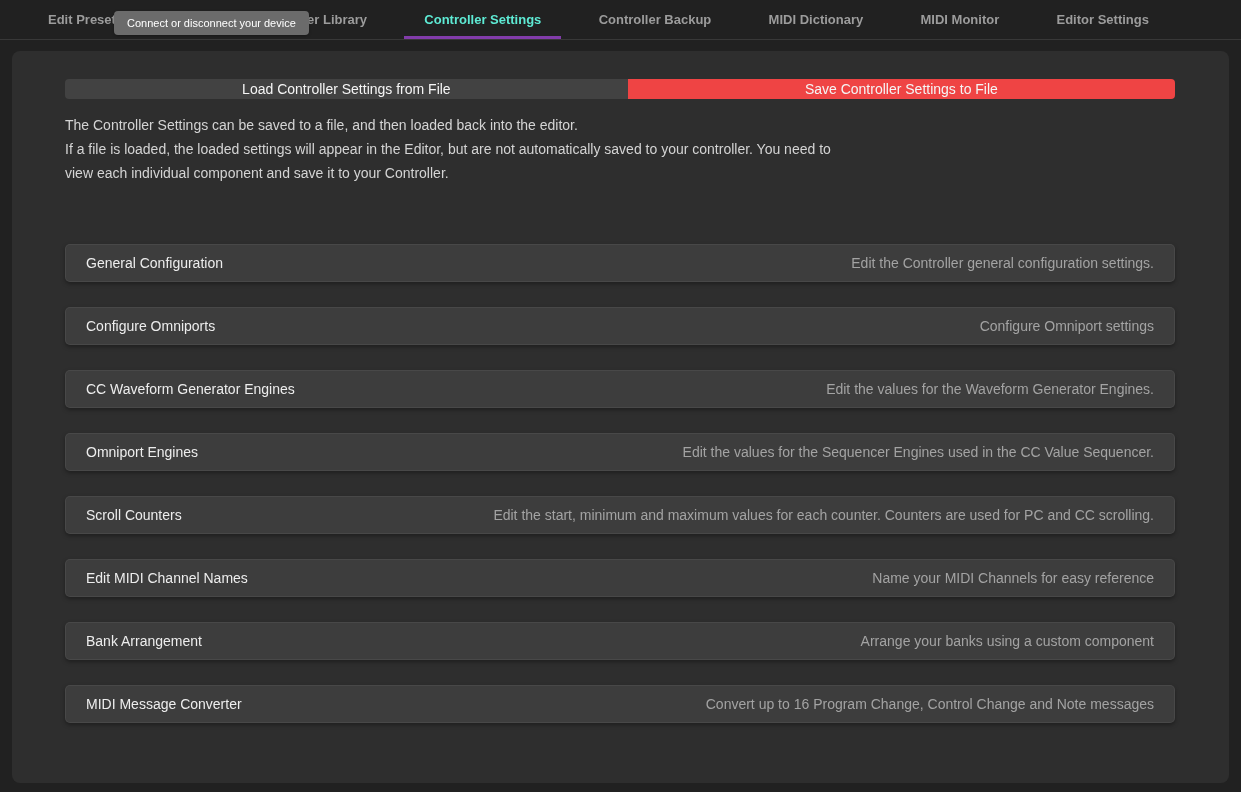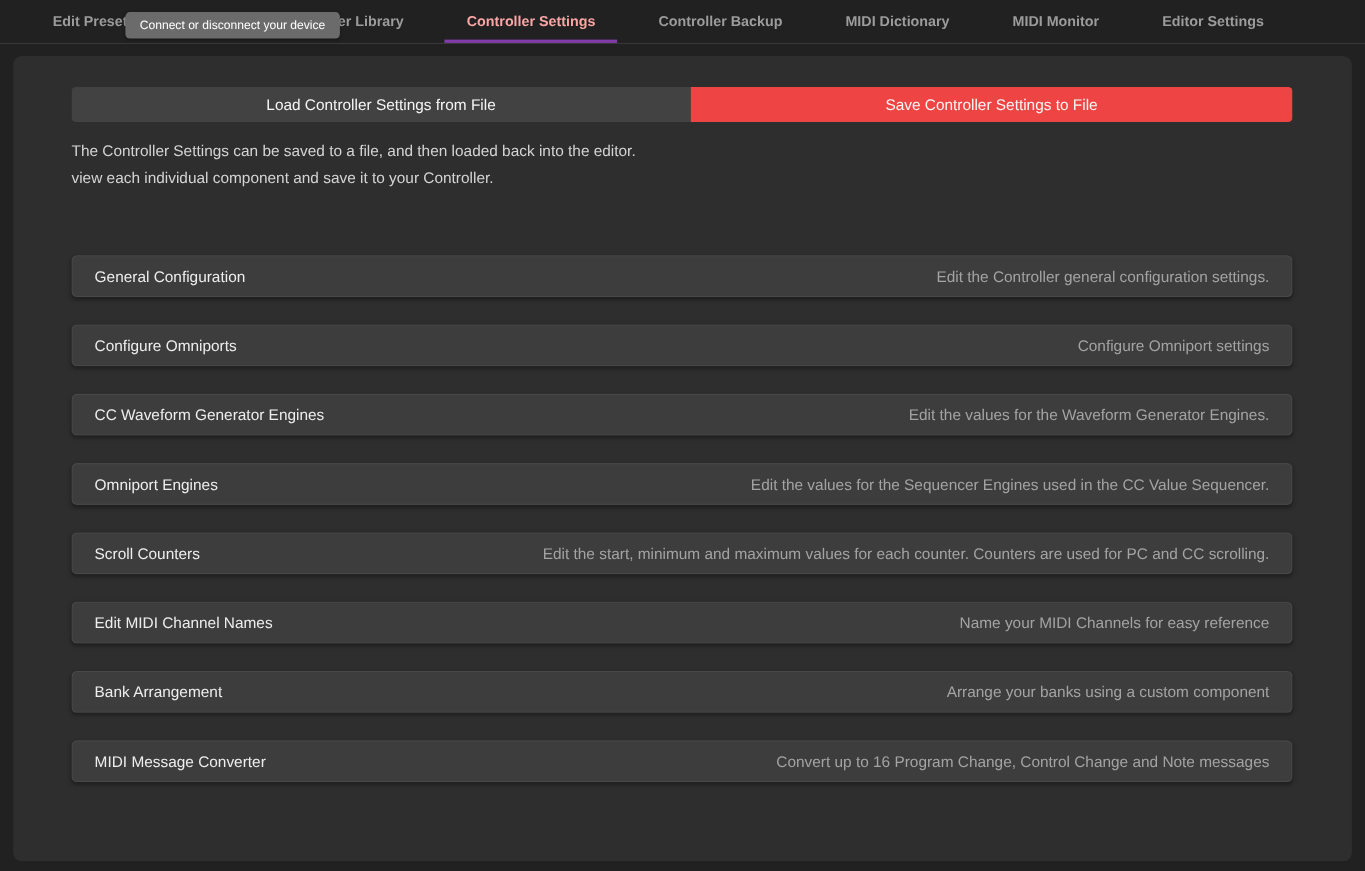--- a/index.html
+++ b/index.html
@@ -28,21 +28,21 @@
     display: flex;
     align-items: center;
     padding: 0 20px;
     font-size: 13px;
     font-weight: bold;
     color: #9c9c9c;
     cursor: pointer;
     white-space: nowrap;
   }
   .tab.dimmed { color: #585858; }
-  .tab.active { color: #fca5a5; }
+  .tab.active { color: #5eead4; }
   .tab.active::after {
     content: "";
     position: absolute;
     left: 0; right: 0; bottom: 1px;
     height: 3px;
     background: #823caa;
   }
   .connect-tooltip {
     position: absolute;
     left: 114px;
@@ -65,21 +65,21 @@
     margin: 11px 12px 8px 12px;
     height: 732px;
     background: #2e2e2e;
     border-radius: 8px;
     padding: 28px 54px 0 53px;
   }
 
   
   .file-buttons {
     display: flex;
-    height: 32px;
+    height: 20px;
     border-radius: 4px;
     overflow: hidden;
   }
   .file-btn {
     display: flex;
     align-items: center;
     justify-content: center;
     font-size: 14px;
     color: #f5f5f5;
     cursor: pointer;
@@ -141,20 +141,21 @@
 
 <main class="panel">
 
   <div class="file-buttons">
     <div class="file-btn load">Load Controller Settings from File</div>
     <div class="file-btn save">Save Controller Settings to File</div>
   </div>
 
   <div class="description">
     <div>The Controller Settings can be saved to a file, and then loaded back into the editor.</div>
+    <div>If a file is loaded, the loaded settings will appear in the Editor, but are not automatically saved to your controller. You need to</div>
     <div>view each individual component and save it to your Controller.</div>
   </div>
 
   <div class="rows">
     <div class="setting-row">
       <span class="title">General Configuration</span>
       <span class="desc">Edit the Controller general configuration settings.</span>
     </div>
     <div class="setting-row">
       <span class="title">Configure Omniports</span>

